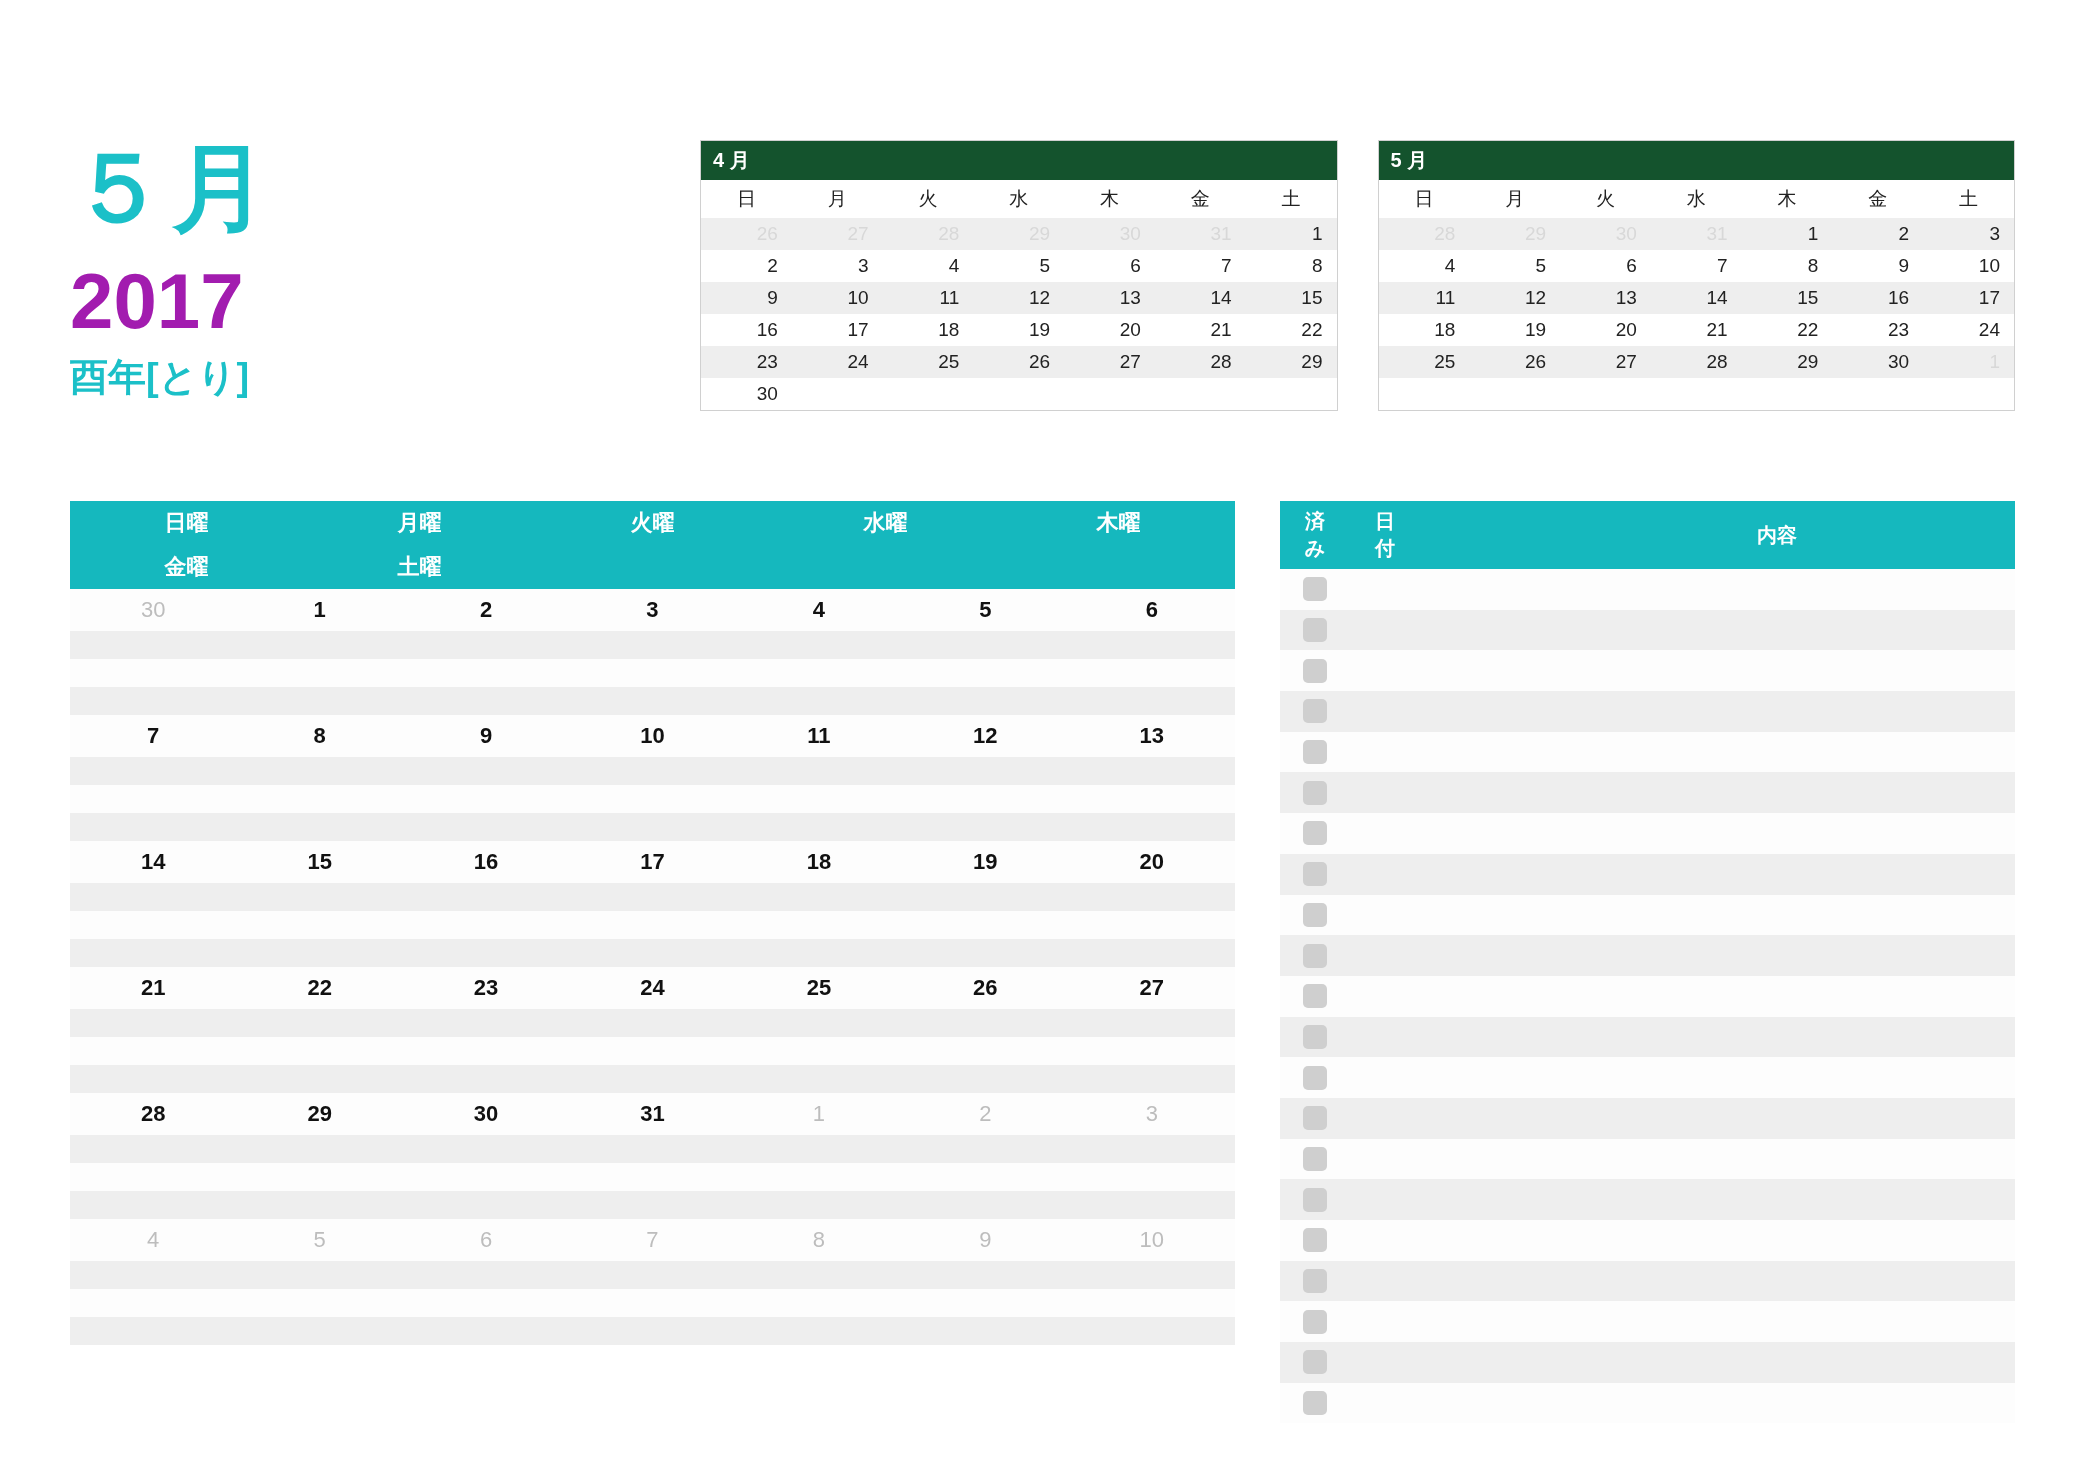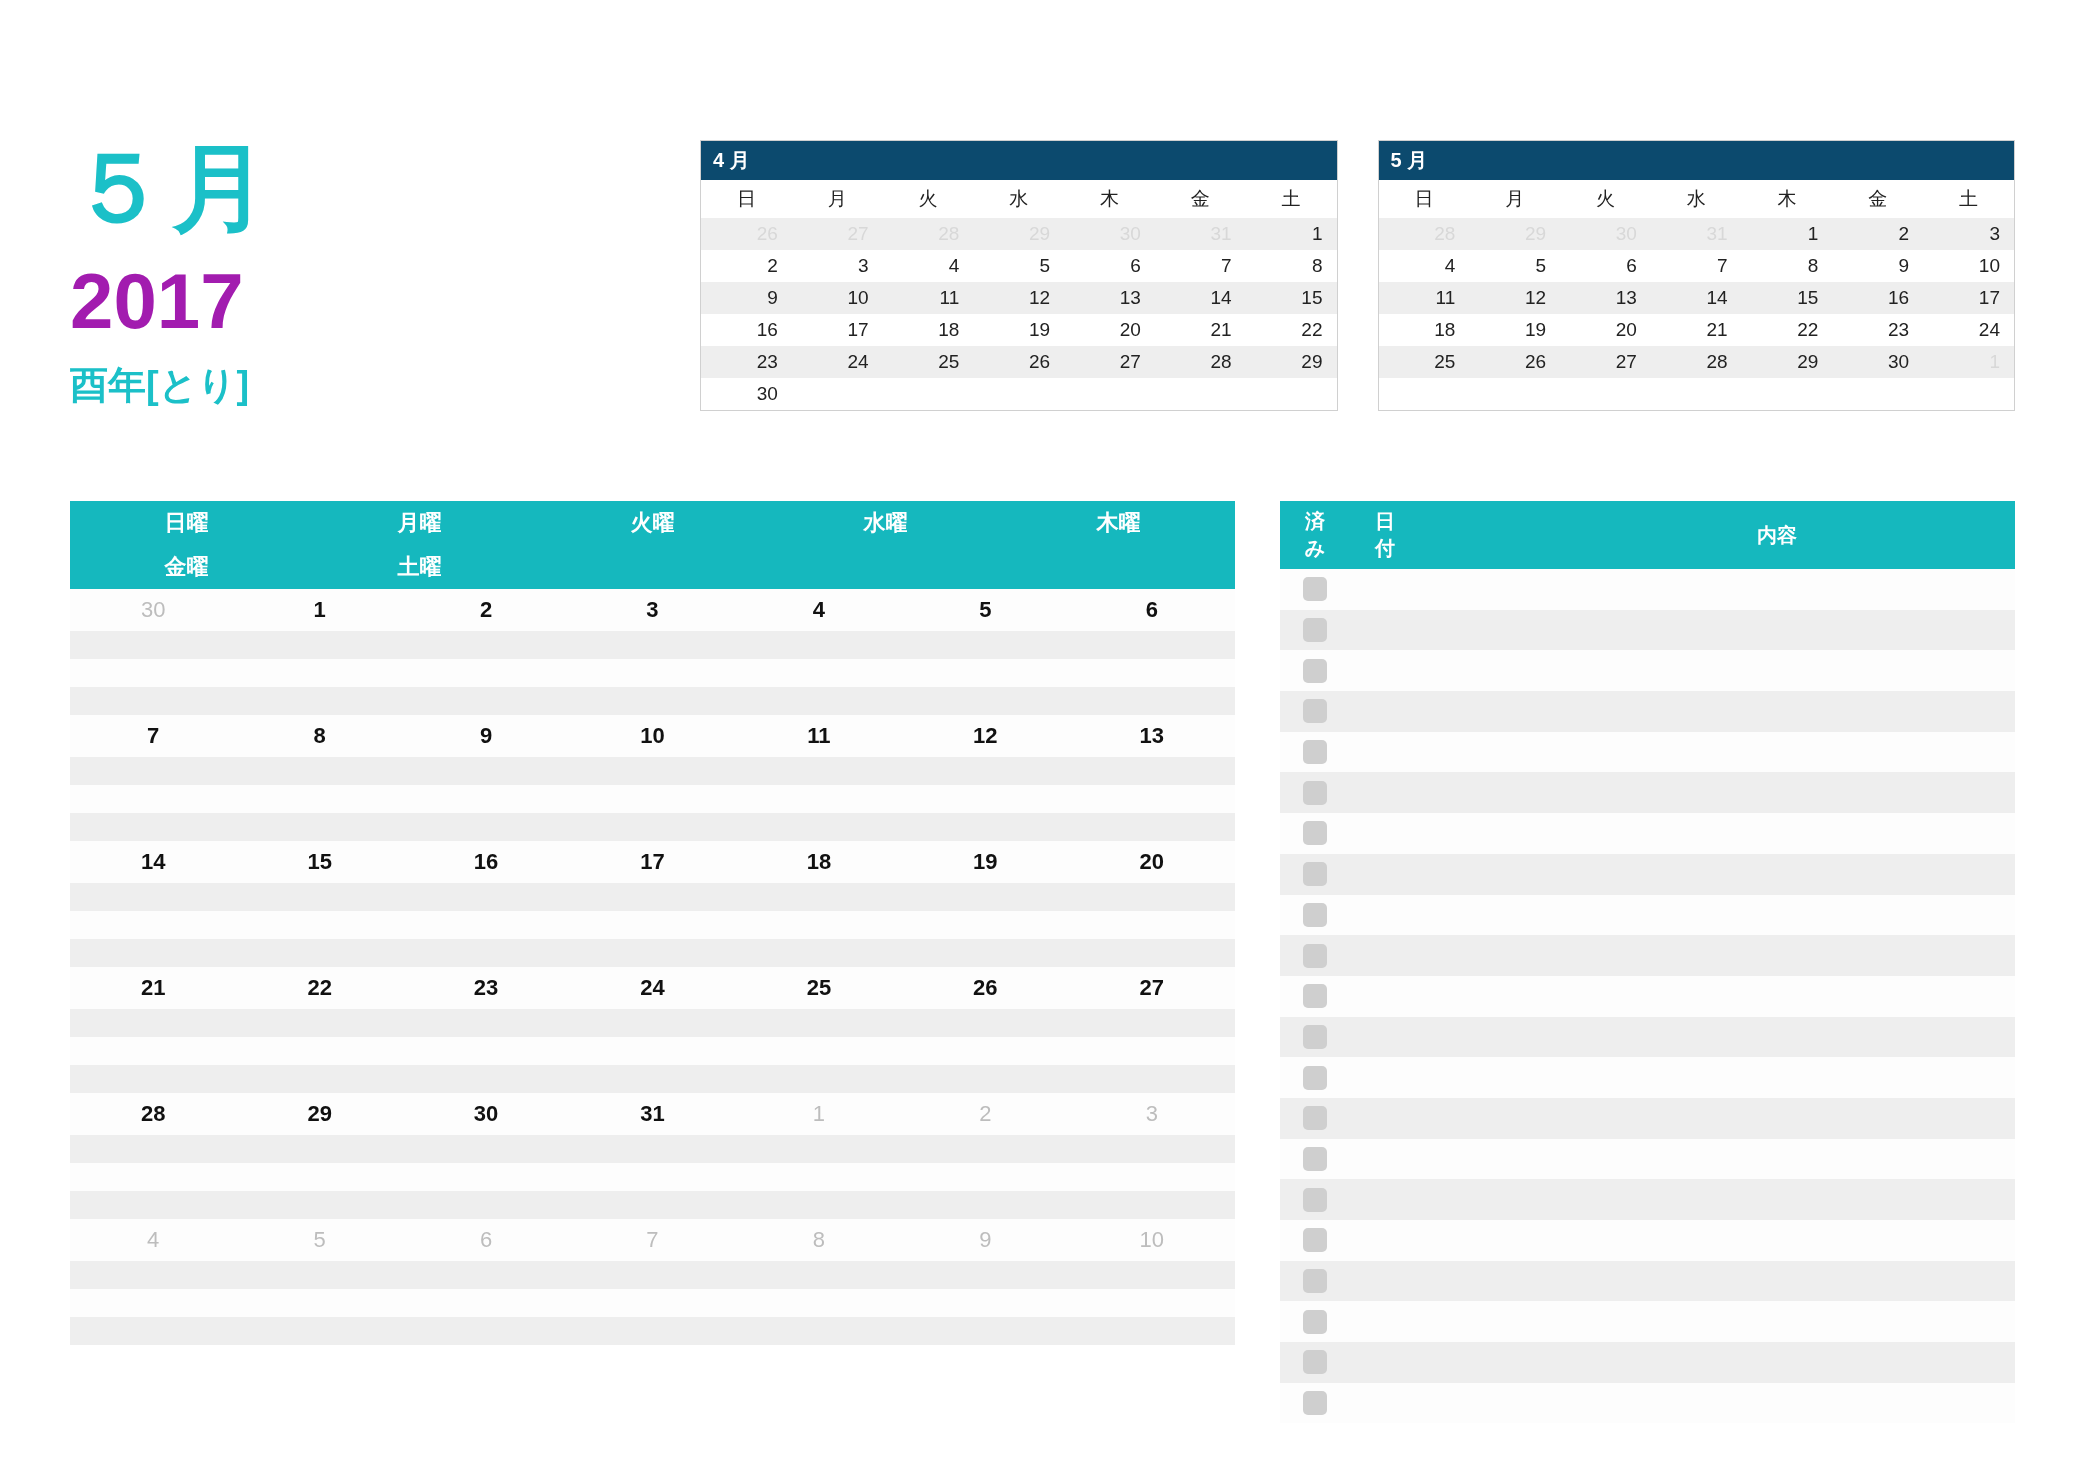--- a/index.html
+++ b/index.html
@@ -14,26 +14,26 @@
   .title-block { flex: 0 0 590px; }
   .title-month {
     font-size: 96px; font-weight: 700; color: #1bc0c8; letter-spacing: 6px;
     line-height: 1;
   }
   .title-year {
     font-size: 78px; font-weight: 700; color: #a21caf; margin-top: 26px;
     line-height: 1;
   }
   .title-zodiac {
-    font-size: 38px; font-weight: 700; color: #1bc0c8; margin-top: 20px;
+    font-size: 38px; font-weight: 700; color: #1bc0c8; margin-top: 12px;
   }
   .mini-cals { flex: 1; display: flex; gap: 40px; }
   .mini-cal { flex: 1; border: 1px solid #d0d0d0; }
   .mini-cal-head {
-    background: #0c4a6e; color: #fff; font-size: 20px; font-weight: 600;
+    background: #14532d; color: #fff; font-size: 20px; font-weight: 600;
     padding: 6px 12px;
   }
   .mini-cal table { width: 100%; border-collapse: collapse; }
   .mini-cal th {
     font-size: 19px; font-weight: 400; color: #222; padding: 6px 0;
     text-align: center; background: #fff;
   }
   .mini-cal td {
     font-size: 19px; text-align: right; padding: 5px 14px 5px 0;
     color: #222; width: 14.28%;

